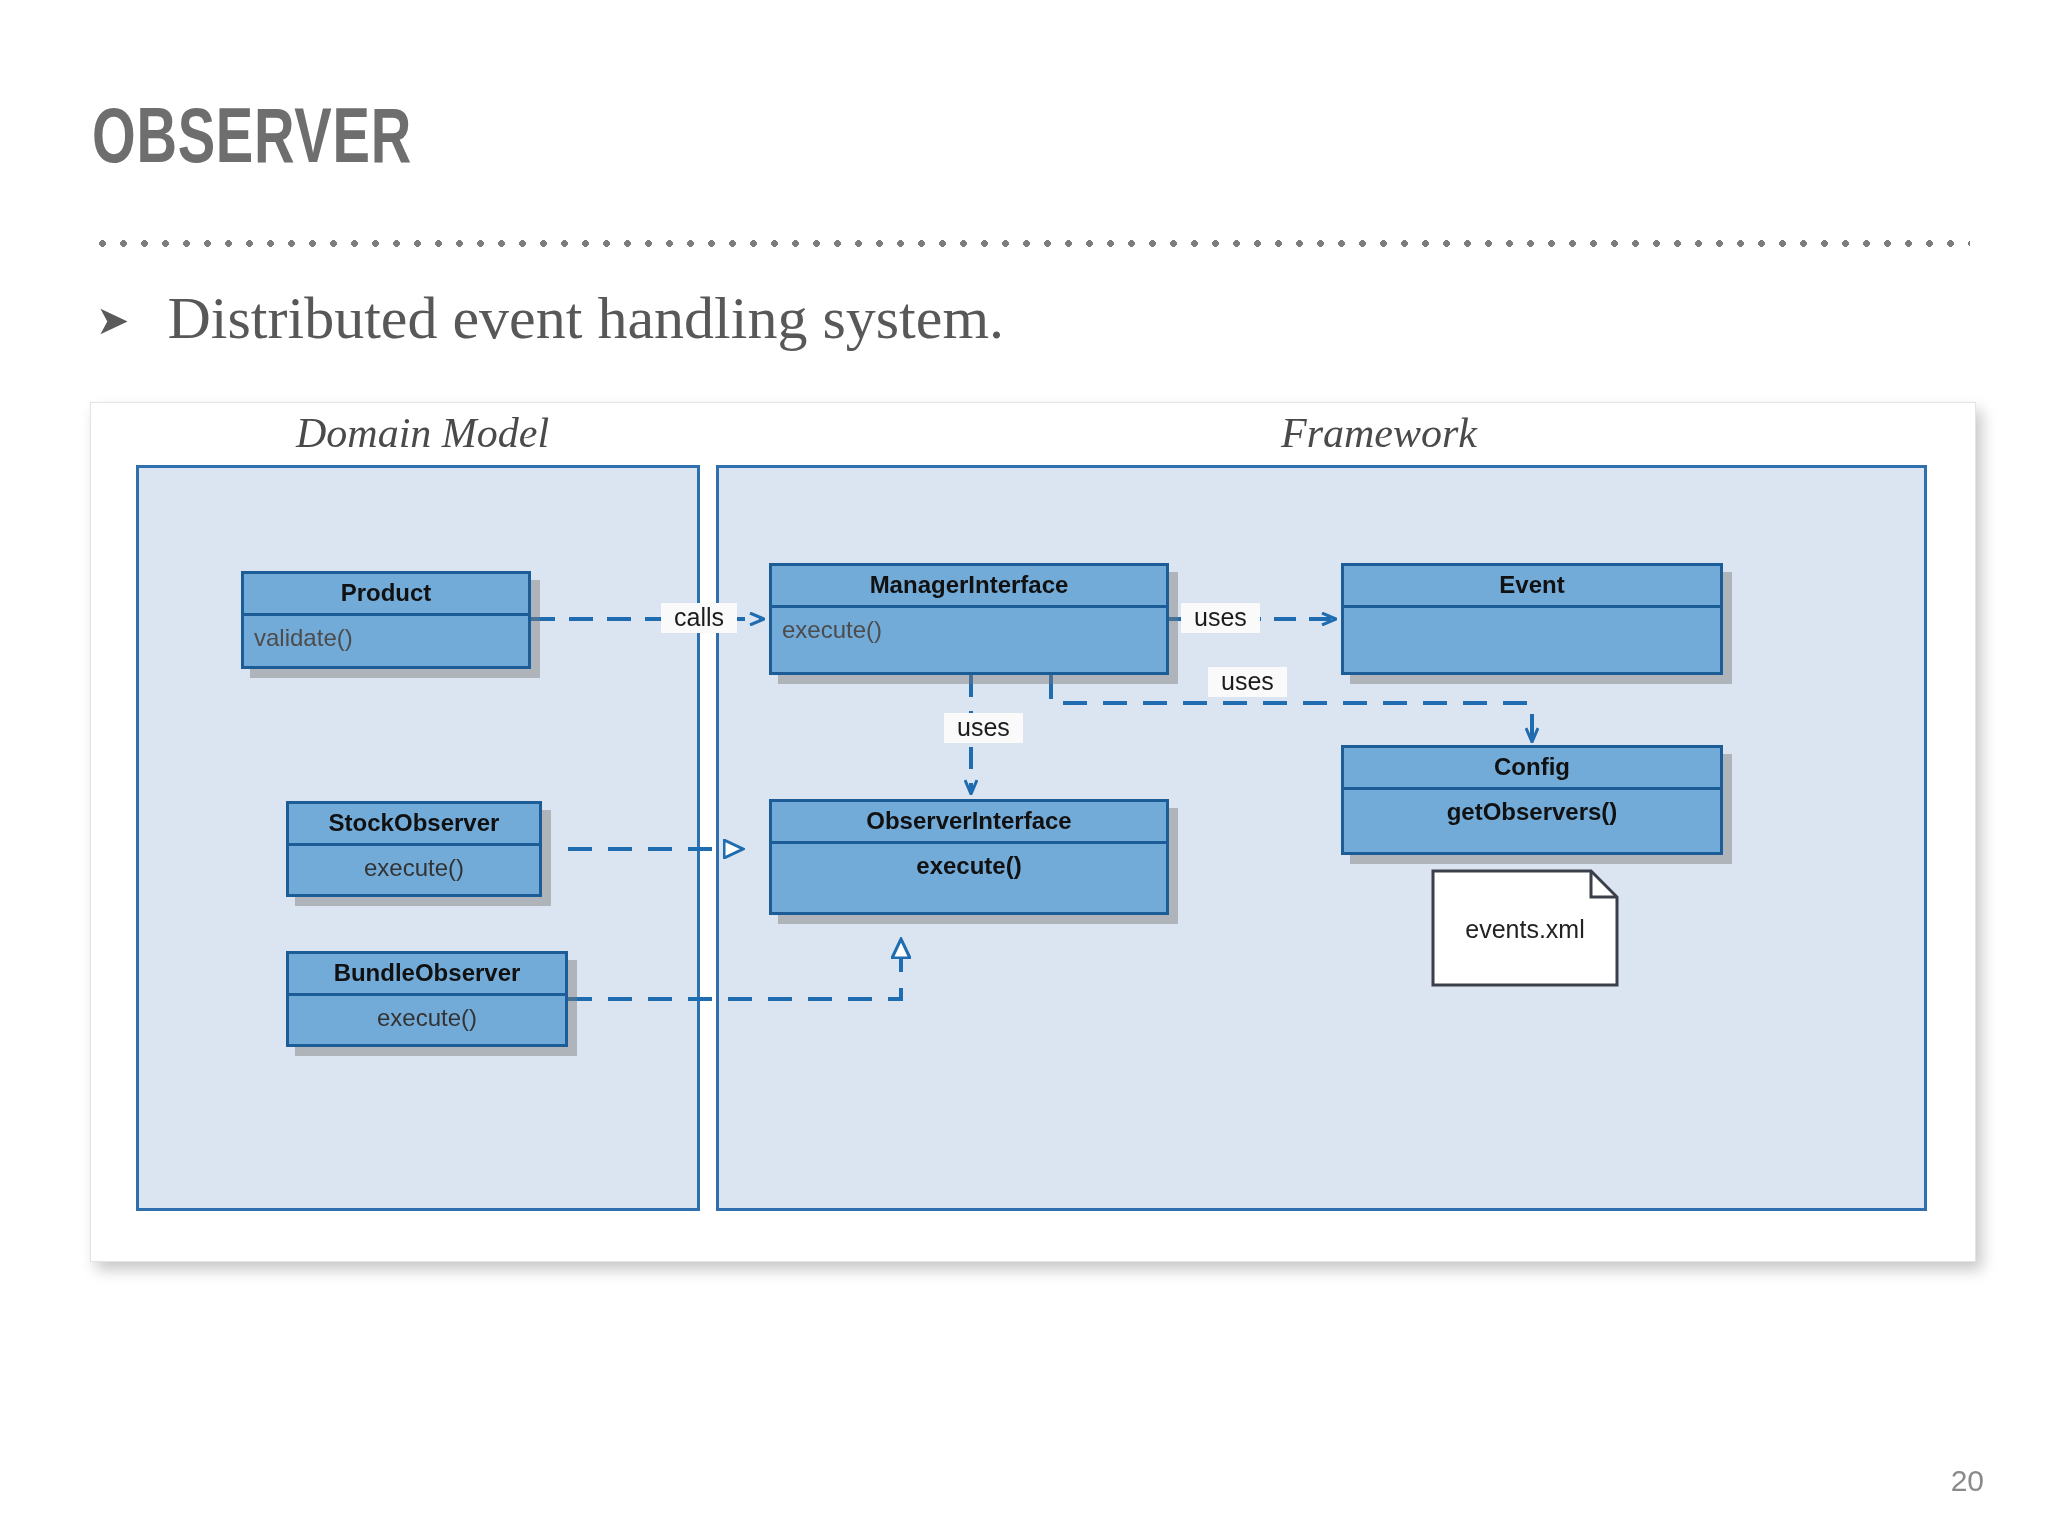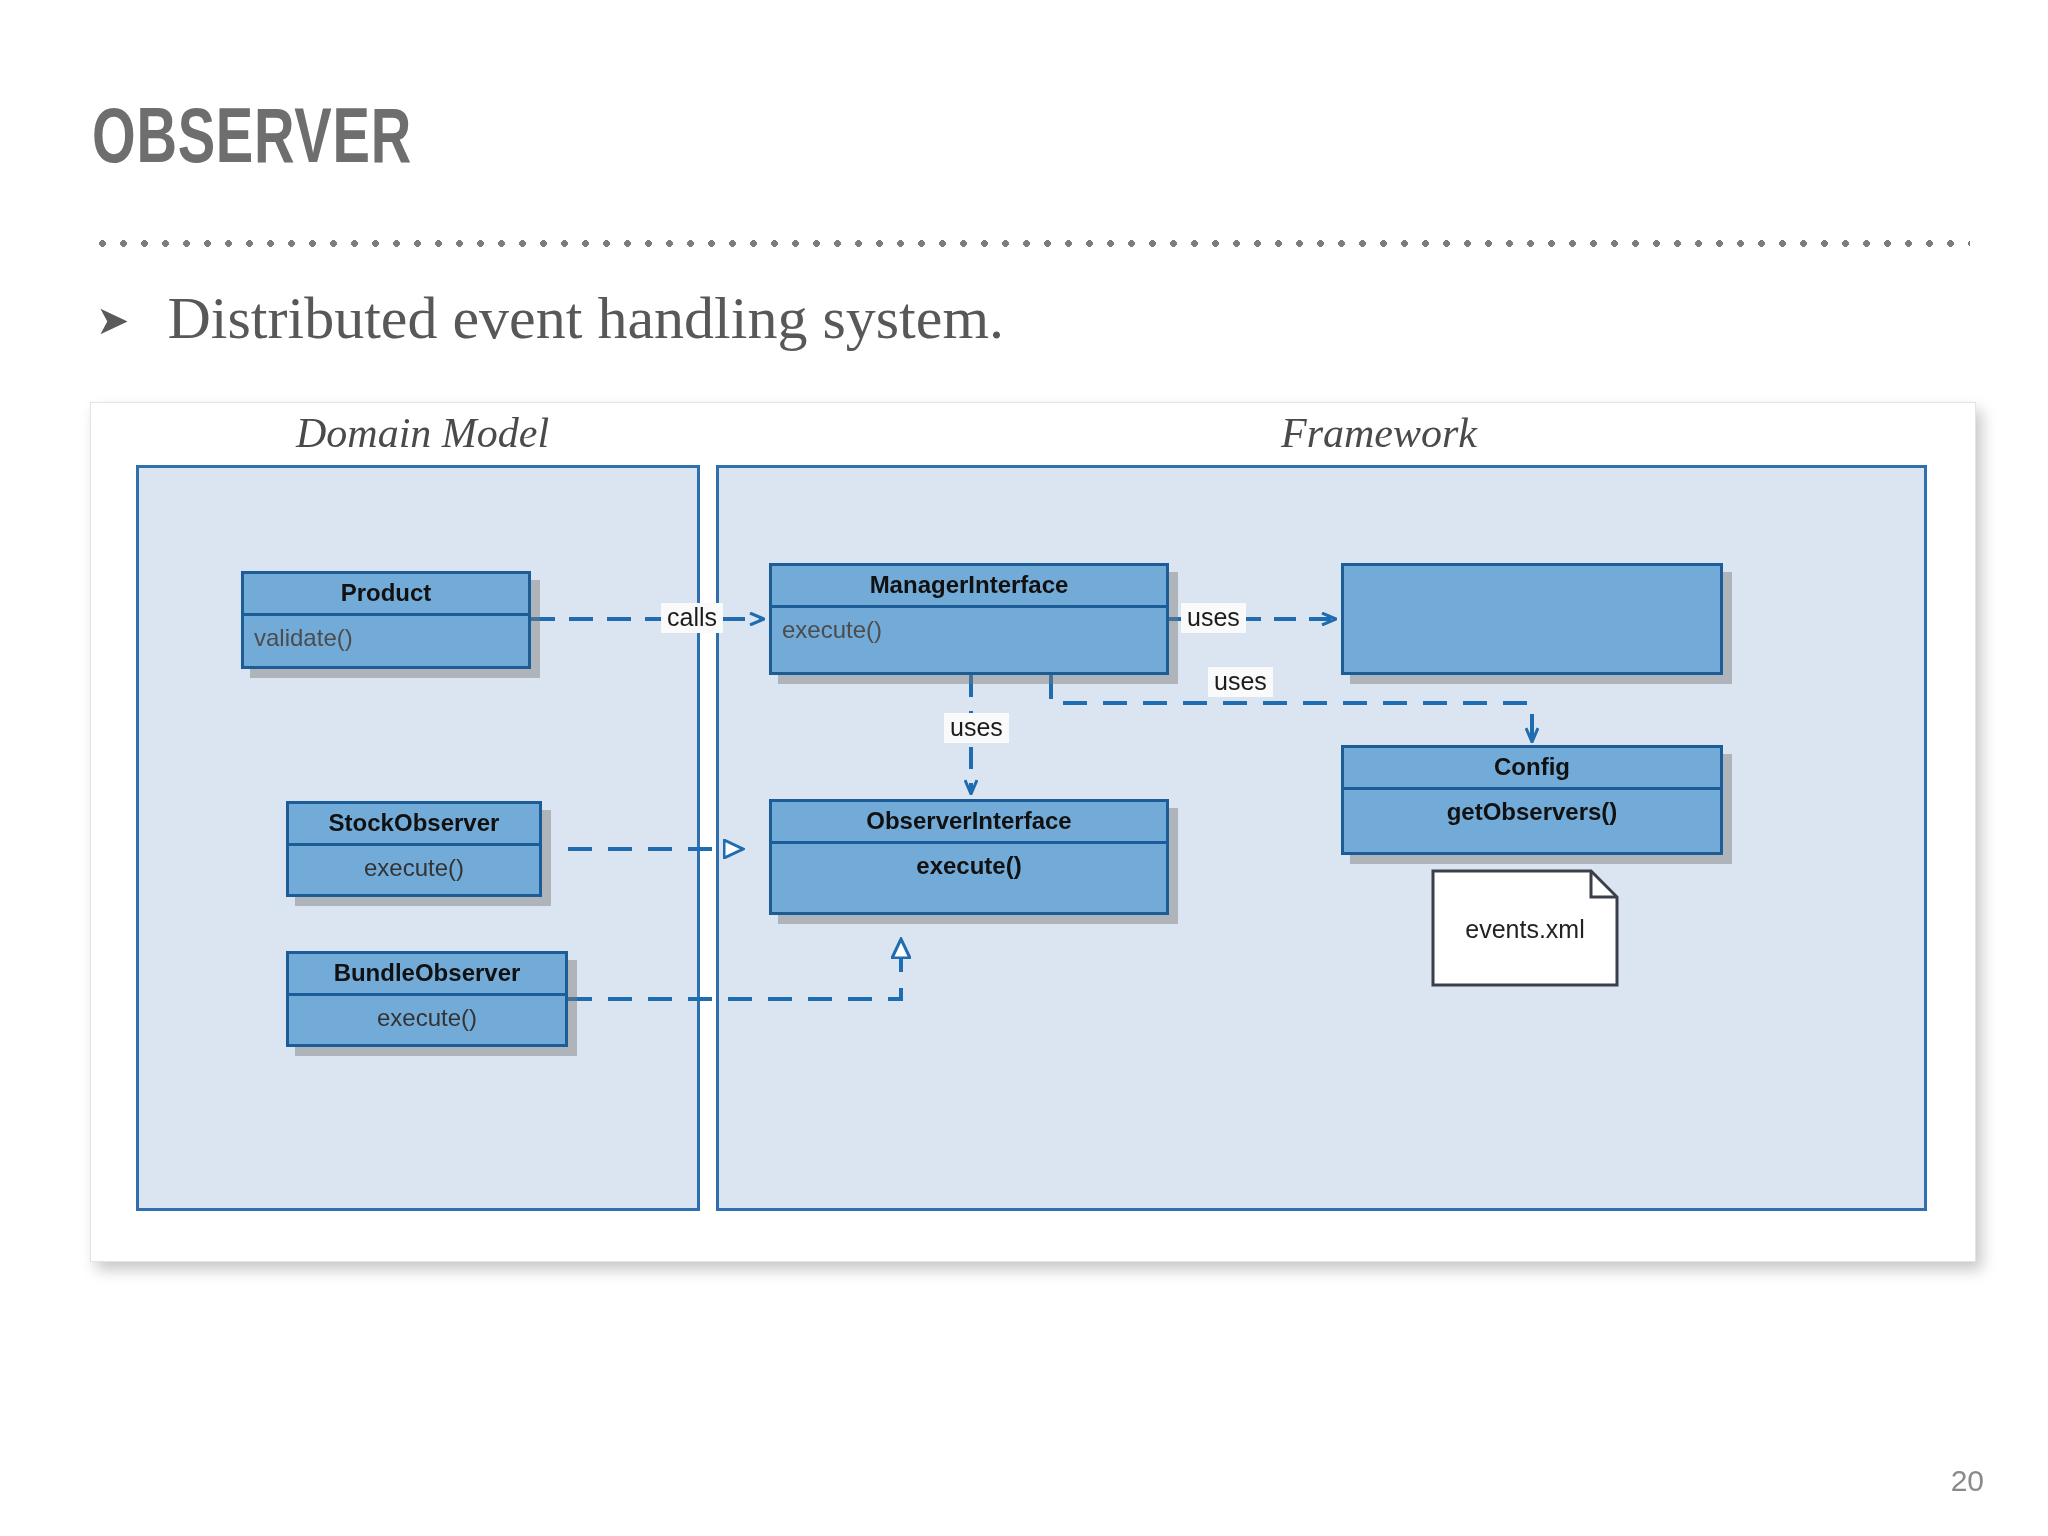--- a/index.html
+++ b/index.html
@@ -155,21 +155,21 @@
     font-size: 25px;
     color: #222222;
   }
 
   
   .edge-label {
     position: absolute;
     background: #fafafa;
     font-size: 25px;
     color: #1b1b1b;
-    padding: 1px 6px;
+    padding: 1px 13px;
     line-height: 1.1;
     white-space: nowrap;
   }
   #lbl-calls    { left: 570px;  top: 200px; }
   #lbl-uses-1   { left: 1090px; top: 200px; }
   #lbl-uses-2   { left: 1117px; top: 264px; }
   #lbl-uses-3   { left: 853px;  top: 310px; }
 
   
   #page-number {
@@ -257,20 +257,21 @@
   </div>
 
   <div class="uml" id="cls-observerinterface">
     <div class="uml-name">ObserverInterface</div>
     <div class="uml-body">
       <div class="uml-op op-center op-bold">execute()</div>
     </div>
   </div>
 
   <div class="uml" id="cls-event">
+    <div class="uml-name">Event</div>
     <div class="uml-body"></div>
   </div>
 
   <div class="uml" id="cls-config">
     <div class="uml-name">Config</div>
     <div class="uml-body">
       <div class="uml-op op-center op-bold">getObservers()</div>
     </div>
   </div>
 

